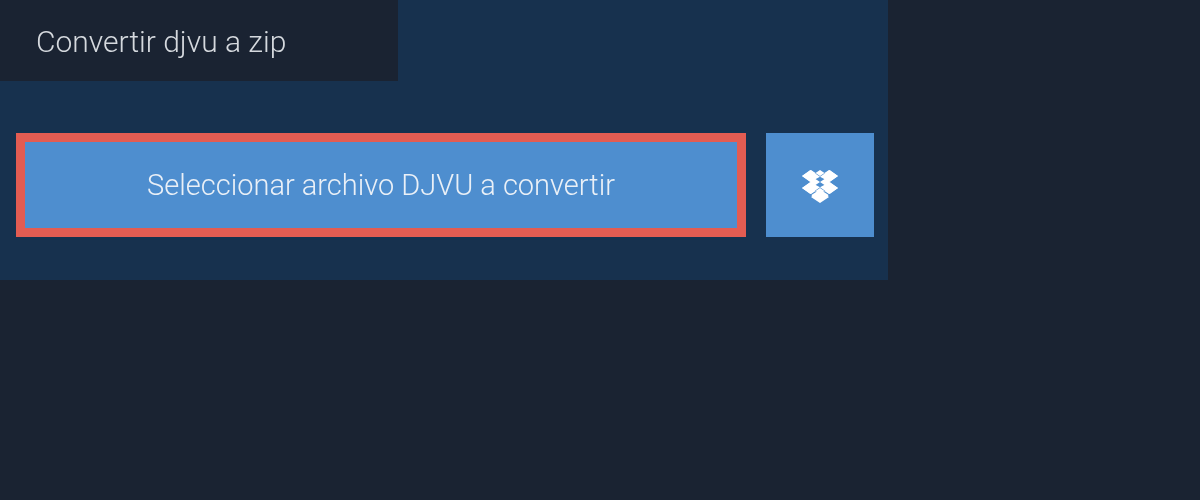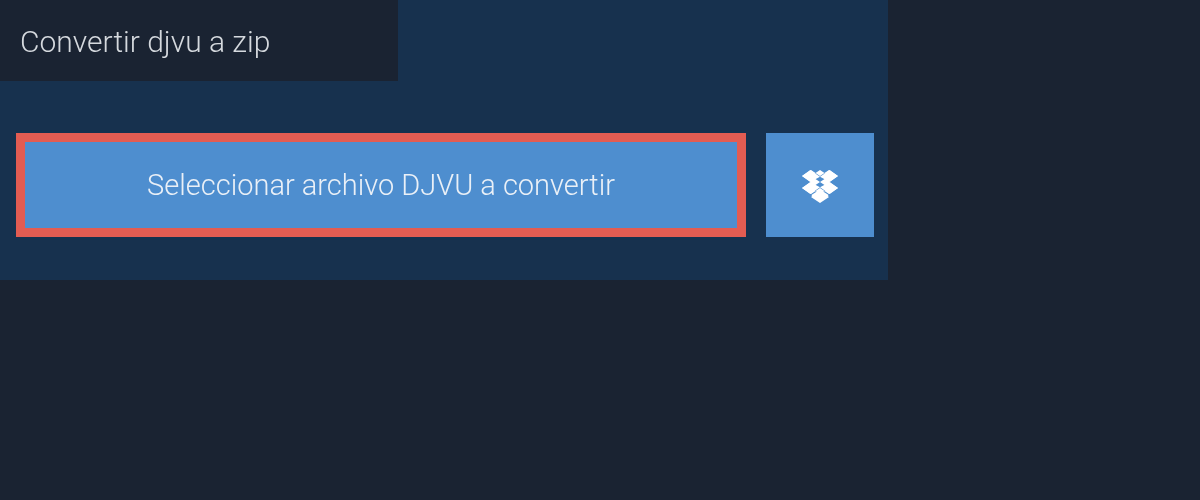--- a/index.html
+++ b/index.html
@@ -18,21 +18,21 @@
       background-color: #17314e;
       width: 888px;
       height: 280px;
       position: relative;
     }
     .tab {
       background-color: #1a2332;
       color: #d5d9de;
       font-size: 30px;
       font-weight: 300;
-      padding: 24px 32px 22px 20px;
+      padding: 24px 32px 22px 36px;
       display: inline-block;
       width: 398px;
     }
     .upload-area {
       display: flex;
       align-items: center;
       margin-left: 16px;
       margin-top: 52px;
       gap: 14px;
     }

